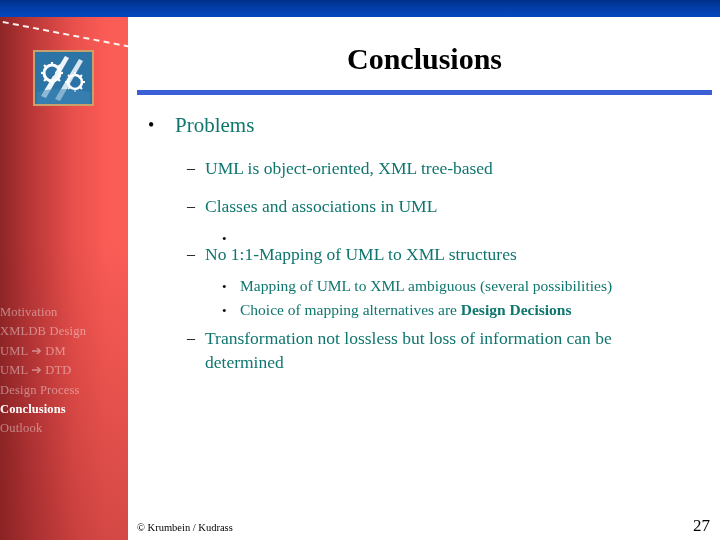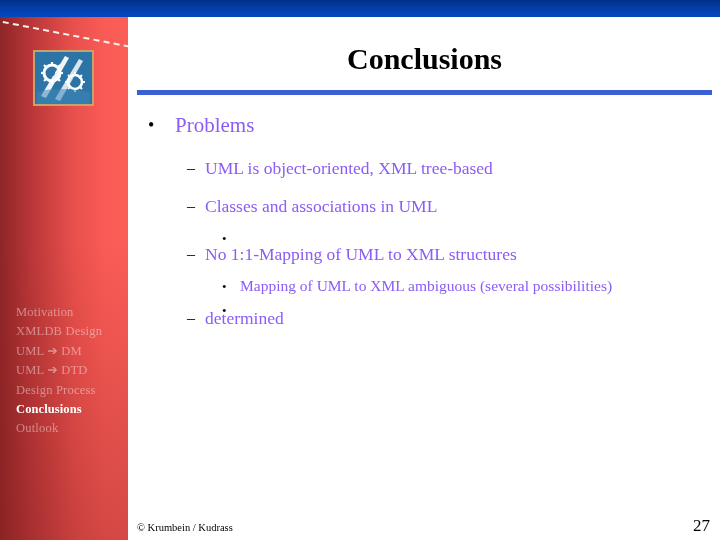--- a/index.html
+++ b/index.html
@@ -79,21 +79,21 @@
     border: 2px solid #caa06a;
     background: linear-gradient(160deg, #2f78a8 0%, #2a6e9e 40%, #2b7bb0 100%);
     overflow: hidden;
     z-index: 7;
   }
   #logo svg { display: block; }
 
   
   #nav {
     position: absolute;
-    left: 16px; top: 303px;
+    left: 0; top: 303px;
     width: 124px;
     z-index: 8;
   }
   .nav-item {
     font-family: "Liberation Serif", serif;
     font-size: 12.5px;
     line-height: 19.4px;
     color: rgba(255,255,255,0.42);
     white-space: nowrap;
     padding-left: 0px;
@@ -138,21 +138,21 @@
     display: block;
   }
   .bullet-mark {
     position: absolute;
     display: inline-block;
     text-align: left;
     color: #000000;
   }
   .bullet-text {
     display: block;
-    color: #8b5cf6;
+    color: #0f766e;
   }
 
   
   .lvl1 { margin-top: 0px; }
   .lvl1 .bullet-mark {
     left: 11px; top: 0px;
     font-size: 18px; line-height: 26px;
   }
   .lvl1 .bullet-text {
     margin-left: 38px;
@@ -309,26 +309,28 @@
 
     <div class="row lvl3">
       <span class="bullet-mark">•</span>
       <span class="bullet-text">Mapping of UML to XML ambiguous (several possibilities)</span>
     </div>
 
     <div class="sp-4"></div>
 
     <div class="row lvl3">
       <span class="bullet-mark">•</span>
+      <span class="bullet-text"><span>Choice of mapping alternatives are </span><b class="strong">Design Decisions</b></span>
     </div>
 
     <div class="sp-6"></div>
 
     <div class="row lvl2">
       <span class="bullet-mark">–</span>
+      <span class="bullet-text">Transformation not lossless but loss of information can be</span>
     </div>
 
     <div class="row lvl2">
       <span class="bullet-text">determined</span>
     </div>
 
   </div>
 
   <div id="footer-copyright">© Krumbein / Kudrass</div>
   <div id="footer-pagenum">27</div>

